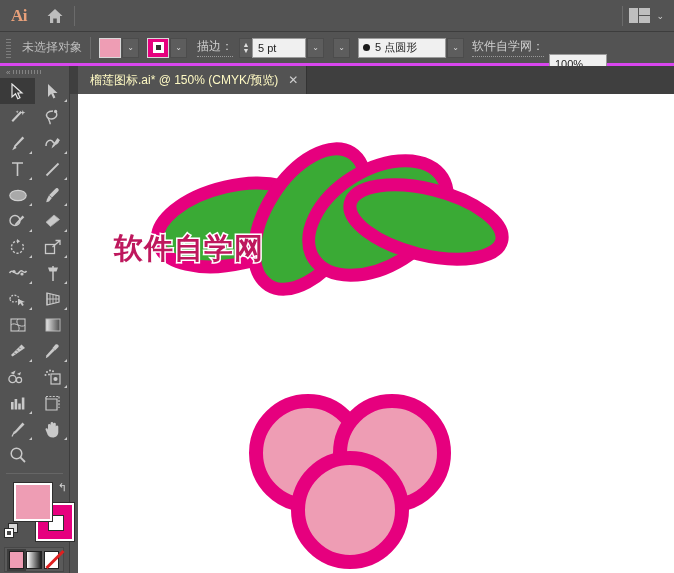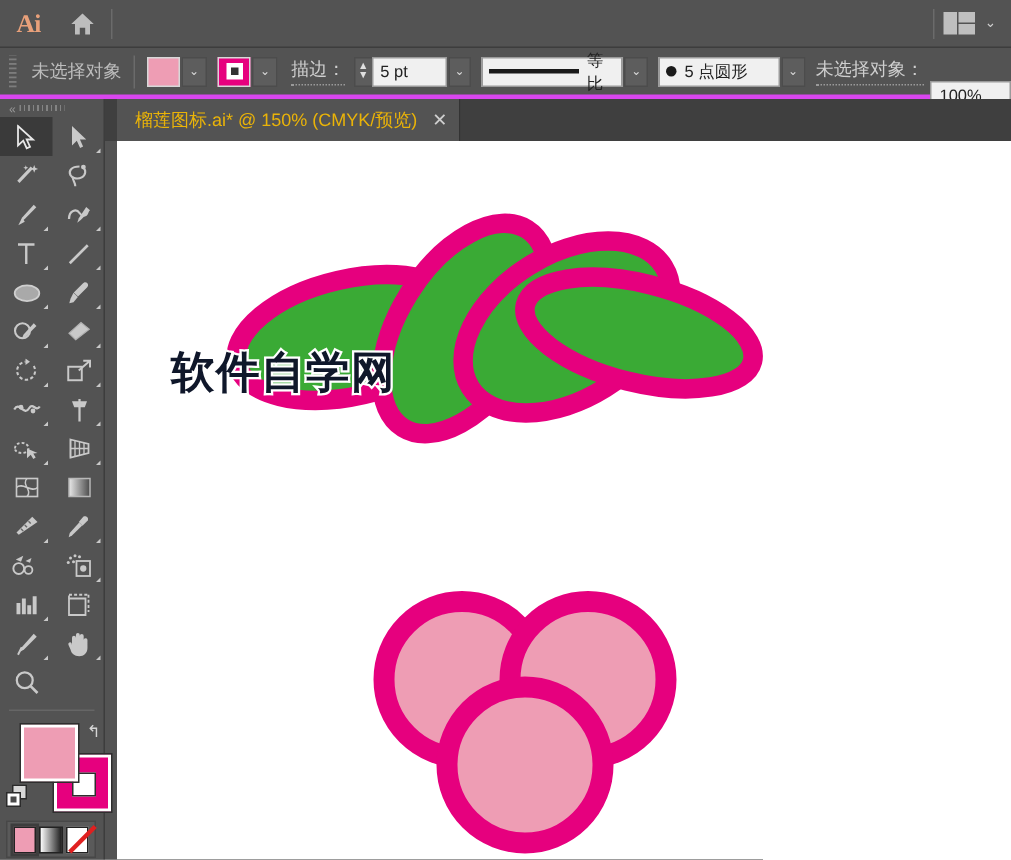--- a/index.html
+++ b/index.html
@@ -170,37 +170,37 @@
   .tabbar {
     position: absolute; left: 70px; top: 66px; width: 604px; height: 28px;
     background: #3f3f3f;
   }
   .doctab {
     position: absolute; left: 8px; top: 0; height: 28px;
     background: #535353;
     display: flex; align-items: center; padding: 0 8px 0 12px; gap: 10px;
     border-right: 1px solid #333;
   }
-  .doctab-title { color: #eab308; font-size: 12px; white-space: nowrap; }
+  .doctab-title { color: #fef9c3; font-size: 12px; white-space: nowrap; }
   .doctab-close { color: #cfcfcf; font-size: 12px; line-height: 1; }
 
   
   .canvas {
     position: absolute; left: 78px; top: 94px; width: 596px; height: 479px;
     background: #ffffff; overflow: hidden;
   }
   .art { position: absolute; left: 0; top: 0; width: 596px; height: 479px; }
 
   
   .watermark {
     position: absolute; left: 36px; top: 140px;
     pointer-events: none;
   }
   .wm-cn {
-    font-size: 29px; font-weight: bold; color: #0f172a;
+    font-size: 29px; font-weight: bold; color: #be185d;
     font-family: "DejaVu Sans", "Liberation Sans", sans-serif;
     letter-spacing: 1px; line-height: 1;
     -webkit-text-stroke: 3px #ffffff; paint-order: stroke fill;
   }
   .wm-en {
     font-size: 15px; font-weight: bold; color: #0a6fd8;
     font-family: "Liberation Sans", sans-serif;
     letter-spacing: 1.5px; line-height: 1; margin-top: 3px;
     -webkit-text-stroke: 3px #ffffff; paint-order: stroke fill;
   }
@@ -258,37 +258,33 @@
     <div style="width:6px"></div>
     <div class="spinner">
       <span>▲</span>
       <span>▼</span>
     </div>
     <div class="txtfield" style="width:54px;">5 pt</div>
     <div class="dd-btn" style="height:20px;">⌄</div>
 
     <div style="width:8px"></div>
 
-    <div class="combo" style="width:100px;">
-      <div class="line-preview"></div>
-      <span>等比</span>
-    </div>
     <div class="dd-btn" style="height:20px;">⌄</div>
 
     <div style="width:8px"></div>
 
     <div class="combo" style="width:88px;">
       <div class="dot-preview"></div>
       <span>5 点圆形</span>
     </div>
     <div class="dd-btn" style="height:20px;">⌄</div>
 
     <div style="width:8px"></div>
 
-    <div class="field-label">未选择对象：</div>
+    <div class="field-label">软件自学网：</div>
     <div style="width:5px"></div>
     <div class="txtfield" style="width:58px;margin-top:32px;">100%</div>
   </div>
 
   <div class="toolbar">
     <div class="tb-grip">
       <span style="color:#9a9a9a;font-size:8px;">«</span>
       <div class="tb-dots"></div>
     </div>
 

